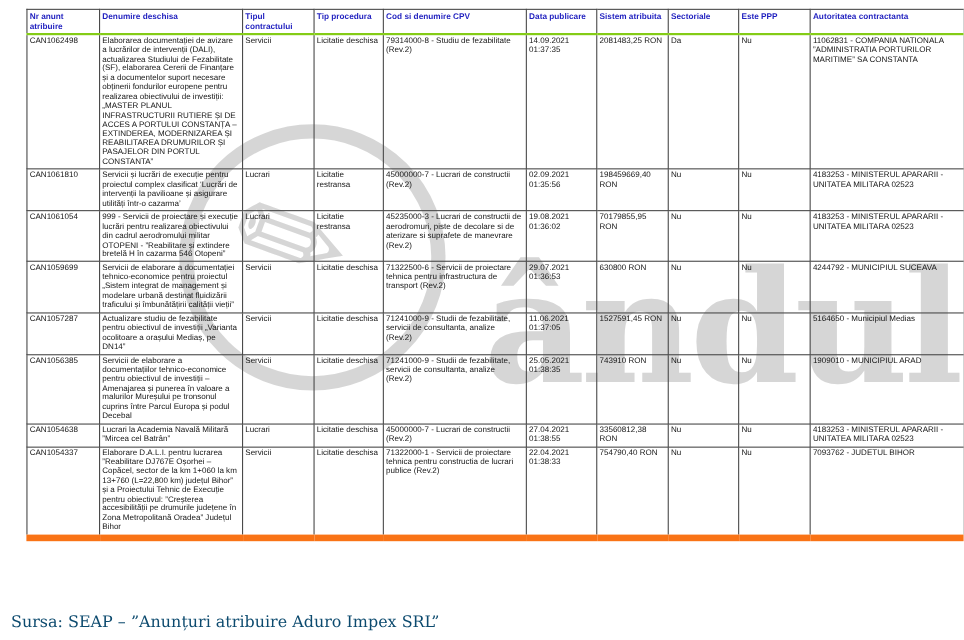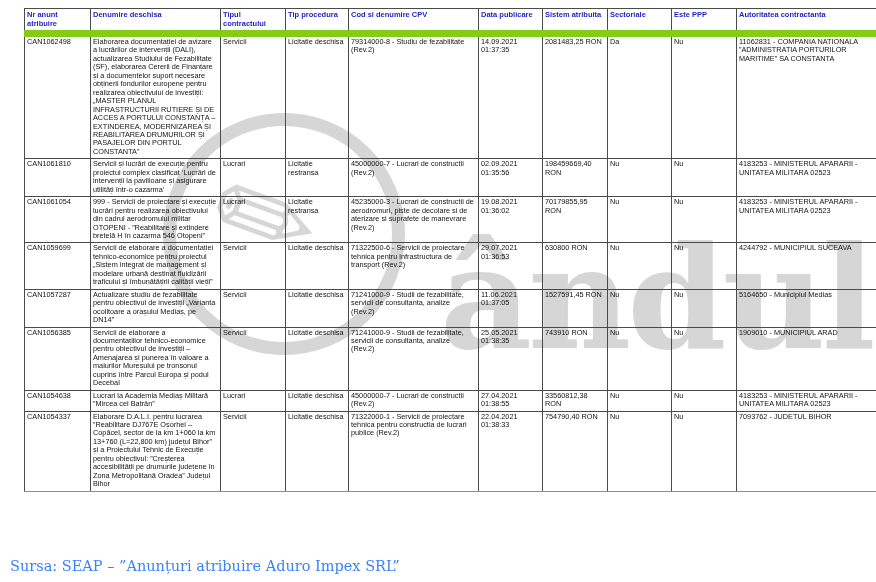--- a/index.html
+++ b/index.html
@@ -63,35 +63,35 @@
     text-align: left;
     padding: 1px 3px 2px 2px;
     word-wrap: break-word;
     background: transparent;
   }
   .awards-table th {
     color: #1f1fbf;
     font-size: 7.5px;
     font-weight: bold;
     line-height: 1.2;
-    border-bottom: 7px solid #84cc16;
+    border-bottom: 2px solid #84cc16;
   }
   .awards-table td {
     color: #141414;
     font-size: 7.3px;
     line-height: 1.16;
   }
-  .awards-table tbody tr:last-child td { border-bottom: 1px solid #f97316; }
+  .awards-table tbody tr:last-child td { border-bottom: 6px solid #f97316; }
 
   .caption {
     position: absolute; left: 10px; top: 558px;
     z-index: 1;
     font-family: "DejaVu Serif", serif;
     font-size: 14.5px;
-    color: #3b82f6;
+    color: #0c4a6e;
   }
 </style>
 </head>
 <body>
 
 <div class="page">
 
   <div class="watermark-layer">
     <div class="wm-circle"></div>
     <div class="wm-pen">✎</div>
@@ -193,21 +193,21 @@
           <td>Licitatie deschisa</td>
           <td>71241000-9 - Studii de fezabilitate, servicii de consultanta, analize (Rev.2)</td>
           <td>25.05.2021 01:38:35</td>
           <td>743910 RON</td>
           <td>Nu</td>
           <td>Nu</td>
           <td>1909010 - MUNICIPIUL ARAD</td>
         </tr>
         <tr>
           <td>CAN1054638</td>
-          <td>Lucrari la Academia Mediaș Militară ”Mircea cel Batrân”</td>
+          <td>Lucrari la Academia Navală Militară ”Mircea cel Batrân”</td>
           <td>Lucrari</td>
           <td>Licitatie deschisa</td>
           <td>45000000-7 - Lucrari de constructii (Rev.2)</td>
           <td>27.04.2021 01:38:55</td>
           <td>33560812,38 RON</td>
           <td>Nu</td>
           <td>Nu</td>
           <td>4183253 - MINISTERUL APARARII - UNITATEA MILITARA 02523</td>
         </tr>
         <tr>

